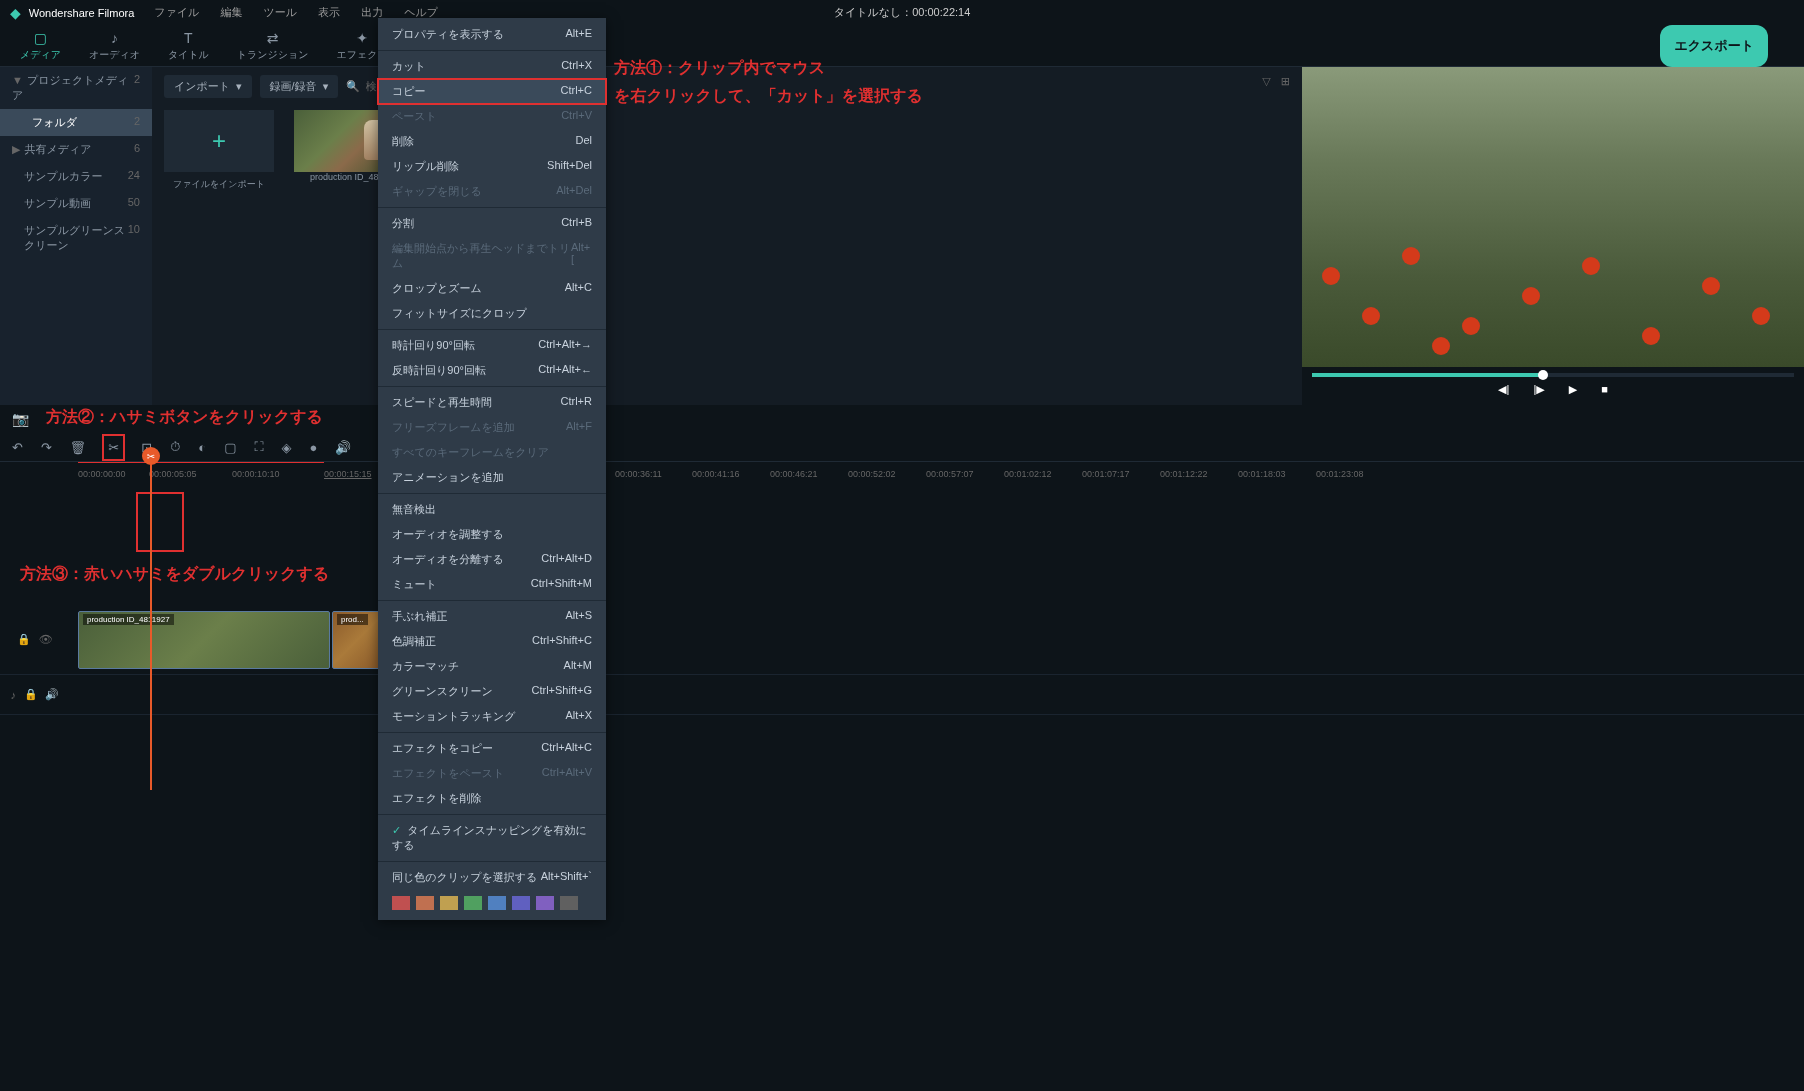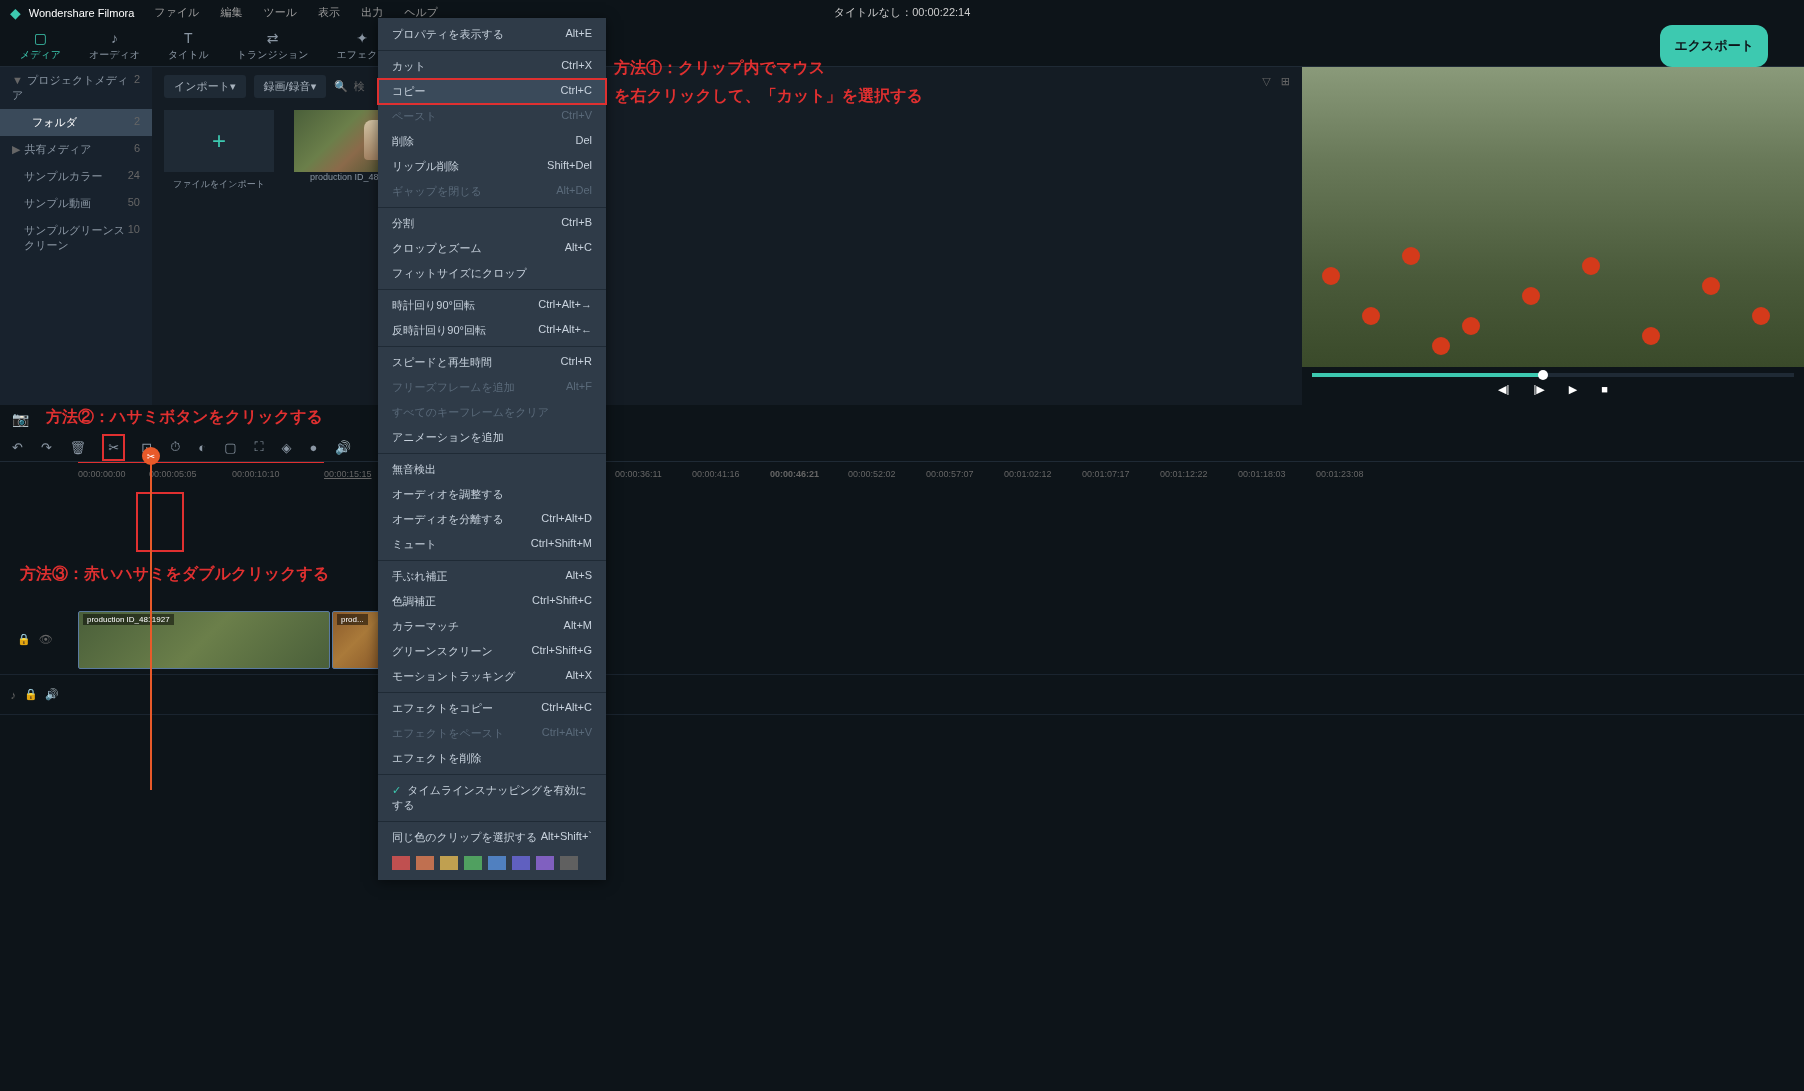--- a/index.html
+++ b/index.html
@@ -21,21 +21,21 @@
 
 .workspace{display:flex;height:338px;background:#8b5cf6}
 .sidebar{width:152px;background:#18222d}
 .side-item{display:flex;justify-content:space-between;padding:6px 12px;font-size:11px;color:#8a96a3;cursor:pointer}
 .side-item.selected{background:#3a4a5a;color:#fff}
 .side-count{color:#666}
 .side-arrow{color:#666;margin-right:4px}
 
 .media-panel{flex:1;background:#141c24;padding:8px 12px;position:relative}
 .media-toolbar{display:flex;align-items:center;gap:8px;margin-bottom:12px}
-.dropdown{background:#1f2a35;padding:4px 10px;border-radius:3px;font-size:11px;display:flex;align-items:center;}
+.dropdown{background:#1f2a35;padding:4px 10px;border-radius:3px;font-size:11px;display:flex;align-items:center;gap:6px}
 .search-box{display:flex;align-items:center;gap:6px;color:#666}
 .media-items{display:flex;gap:20px}
 .media-thumb{width:110px;text-align:center}
 .thumb-box{width:110px;height:62px;background:#1f2a35;display:flex;align-items:center;justify-content:center;margin-bottom:6px}
 .plus{color:#3dc9b0;font-size:24px}
 .thumb-img{width:110px;height:62px;background:linear-gradient(135deg,#4a5f3a 0%,#6b7f4a 40%,#8b6a4a 60%,#3a4f2a 100%);position:relative}
 .thumb-img::after{content:'';position:absolute;right:15px;top:10px;width:25px;height:40px;background:linear-gradient(180deg,#d4c4a4 0%,#a48464 100%);border-radius:8px 8px 4px 4px}
 .thumb-label{font-size:9px;color:#8a96a3}
 
 .panel-icons{position:absolute;top:8px;right:12px;display:flex;gap:10px;color:#666}
@@ -241,21 +241,21 @@
     <span class="tl-tool">🔊</span>
   </div>
   <div class="tl-ruler" id="ruler">
     <div class="tl-ruler-line" style="width:246px"></div>
   <span style="left: 78px;">00:00:00:00</span>
         <span style="left: 149px;">00:00:05:05</span>
         <span style="left: 232px;">00:00:10:10</span>
         <span style="left: 324px; text-decoration: underline;">00:00:15:15</span>
         <span style="left: 615px;">00:00:36:11</span>
         <span style="left: 692px;">00:00:41:16</span>
-        <span style="left: 770px; font-weight: bold;">00:00:46:21</span>
+        <span style="left: 770px;">00:00:46:21</span>
         <span style="left: 848px;">00:00:52:02</span>
         <span style="left: 926px;">00:00:57:07</span>
         <span style="left: 1004px;">00:01:02:12</span>
         <span style="left: 1082px;">00:01:07:17</span>
         <span style="left: 1160px;">00:01:12:22</span>
         <span style="left: 1238px;">00:01:18:03</span>
         <span style="left: 1316px;">00:01:23:08</span>
       </div>
   <div class="tl-tracks">
     <div style="height:120px"></div>
@@ -316,20 +316,24 @@
         <span>Shift+Del</span>
       </div>
       <div class="cm-item disabled">
         <span>ギャップを閉じる</span>
         <span>Alt+Del</span>
       </div>
       <div class="cm-sep"></div>
       <div class="cm-item">
         <span>分割</span>
         <span>Ctrl+B</span>
+      </div>
+      <div class="cm-item disabled">
+        <span>編集開始点から再生ヘッドまでトリム</span>
+        <span>Alt+[</span>
       </div>
       <div class="cm-item">
         <span>クロップとズーム</span>
         <span>Alt+C</span>
       </div>
       <div class="cm-item">
         <span>フィットサイズにクロップ</span>
         <span></span>
       </div>
       <div class="cm-sep"></div>

